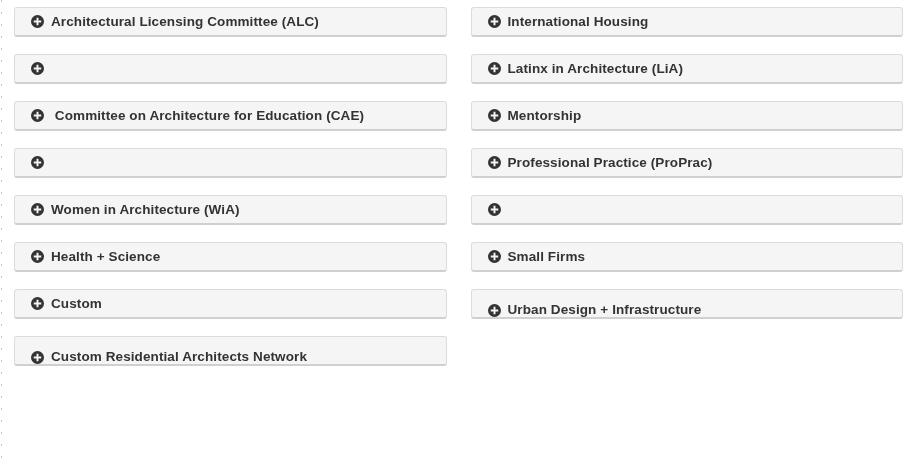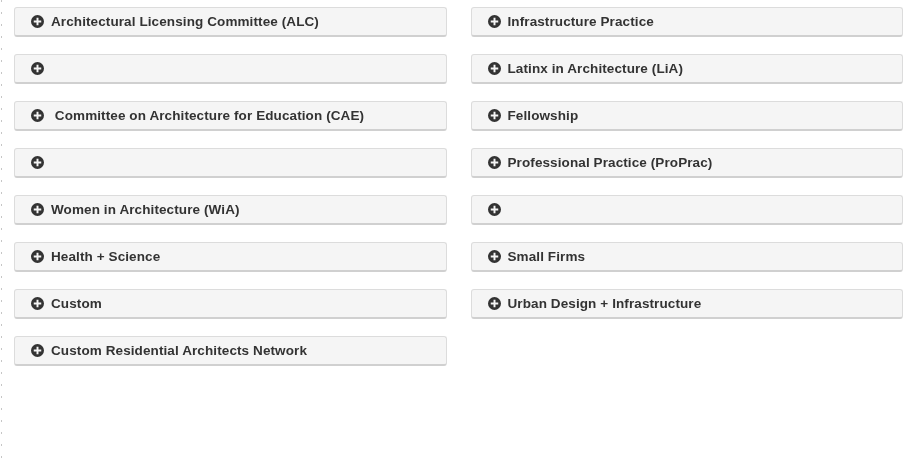--- a/index.html
+++ b/index.html
@@ -38,21 +38,21 @@
     margin-bottom: 17px;
     background: #f5f5f5;
     border: 1px solid #dcdcdc;
     border-bottom: 2px solid #d0d0d0;
     border-radius: 3px;
     display: flex;
     align-items: center;
     padding: 0 10px 0 16px;
     cursor: pointer;
   }
-  .accordion-item:last-child { margin-bottom: 0; }
+  .accordion-item:last-child { margin-bottom: 0; align-items: flex-end; }
   .plus-icon {
     width: 13px; height: 13px;
     flex: 0 0 13px;
     display: inline-block;
     margin-right: 7px;
     line-height: 0;
   }
   .plus-icon svg { width: 13px; height: 13px; display: block; }
   .item-label {
     font-size: 13.5px;
@@ -149,39 +149,39 @@
     </div>
 
     <div class="accordion-col">
 
       <div class="accordion-item">
         <span class="plus-icon">
           <svg viewBox="0 0 16 16" fill="#333333">
               <path d="M8 0a8 8 0 1 0 0 16A8 8 0 0 0 8 0zm4.6 9.2H9.2v3.4H6.8V9.2H3.4V6.8h3.4V3.4h2.4v3.4h3.4v2.4z"></path>
             </svg>
         </span>
-        <span class="item-label">Infrastructure Practice</span>
+        <span class="item-label">International Housing</span>
       </div>
 
       <div class="accordion-item">
         <span class="plus-icon">
           <svg viewBox="0 0 16 16" fill="#333333">
               <path d="M8 0a8 8 0 1 0 0 16A8 8 0 0 0 8 0zm4.6 9.2H9.2v3.4H6.8V9.2H3.4V6.8h3.4V3.4h2.4v3.4h3.4v2.4z"></path>
             </svg>
         </span>
         <span class="item-label">Latinx in Architecture (LiA)</span>
       </div>
 
       <div class="accordion-item">
         <span class="plus-icon">
           <svg viewBox="0 0 16 16" fill="#333333">
               <path d="M8 0a8 8 0 1 0 0 16A8 8 0 0 0 8 0zm4.6 9.2H9.2v3.4H6.8V9.2H3.4V6.8h3.4V3.4h2.4v3.4h3.4v2.4z"></path>
             </svg>
         </span>
-        <span class="item-label">Fellowship</span>
+        <span class="item-label">Mentorship</span>
       </div>
 
       <div class="accordion-item">
         <span class="plus-icon">
           <svg viewBox="0 0 16 16" fill="#333333">
               <path d="M8 0a8 8 0 1 0 0 16A8 8 0 0 0 8 0zm4.6 9.2H9.2v3.4H6.8V9.2H3.4V6.8h3.4V3.4h2.4v3.4h3.4v2.4z"></path>
             </svg>
         </span>
         <span class="item-label">Professional Practice (ProPrac)</span>
       </div>

